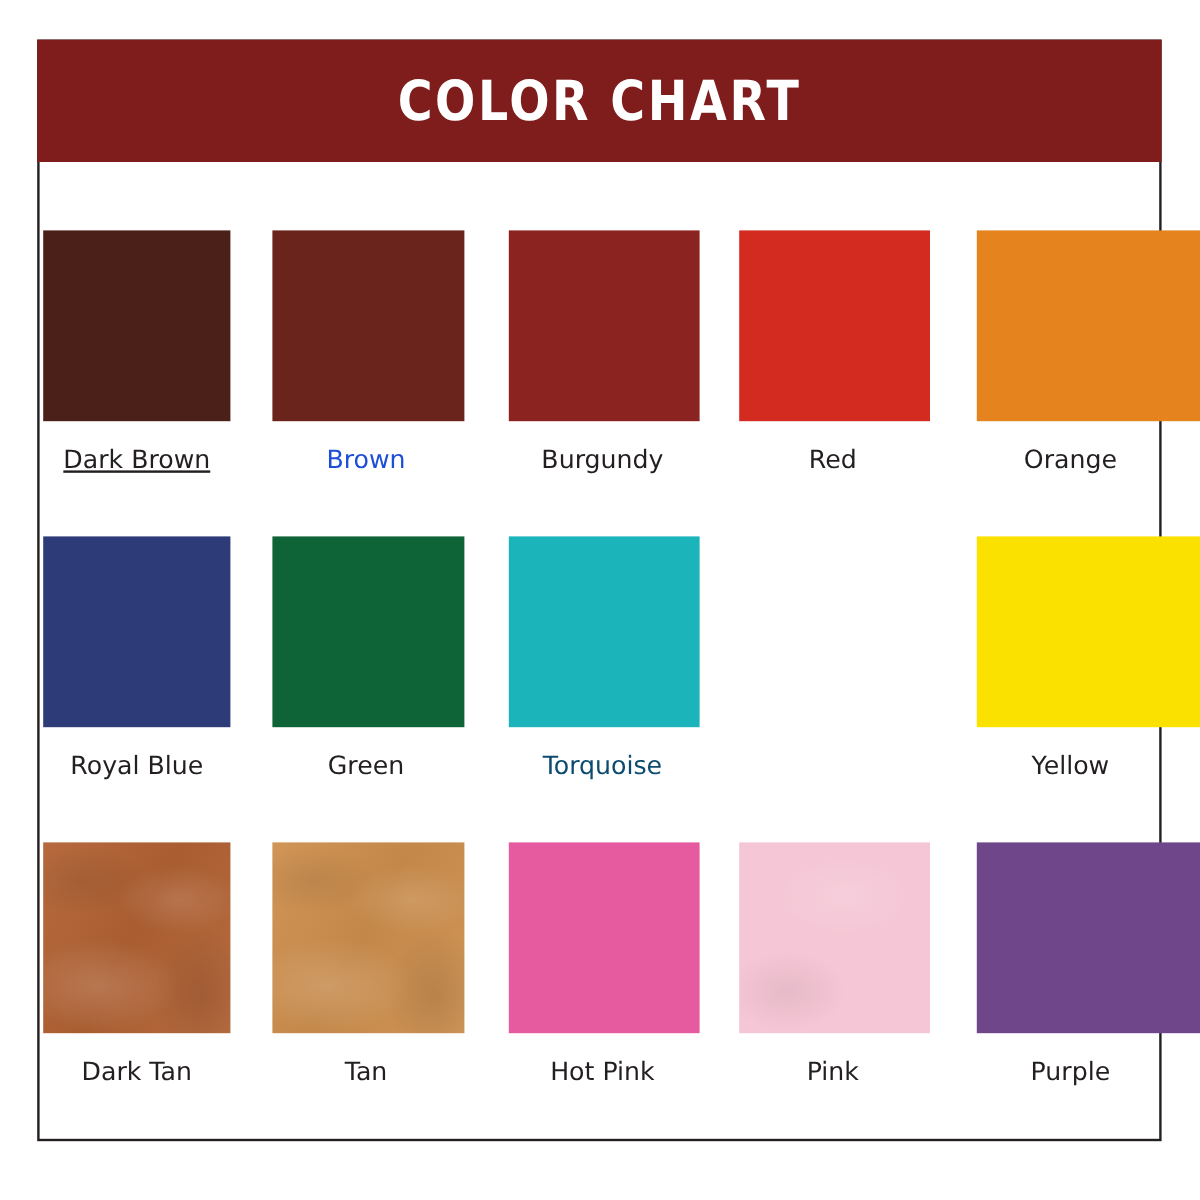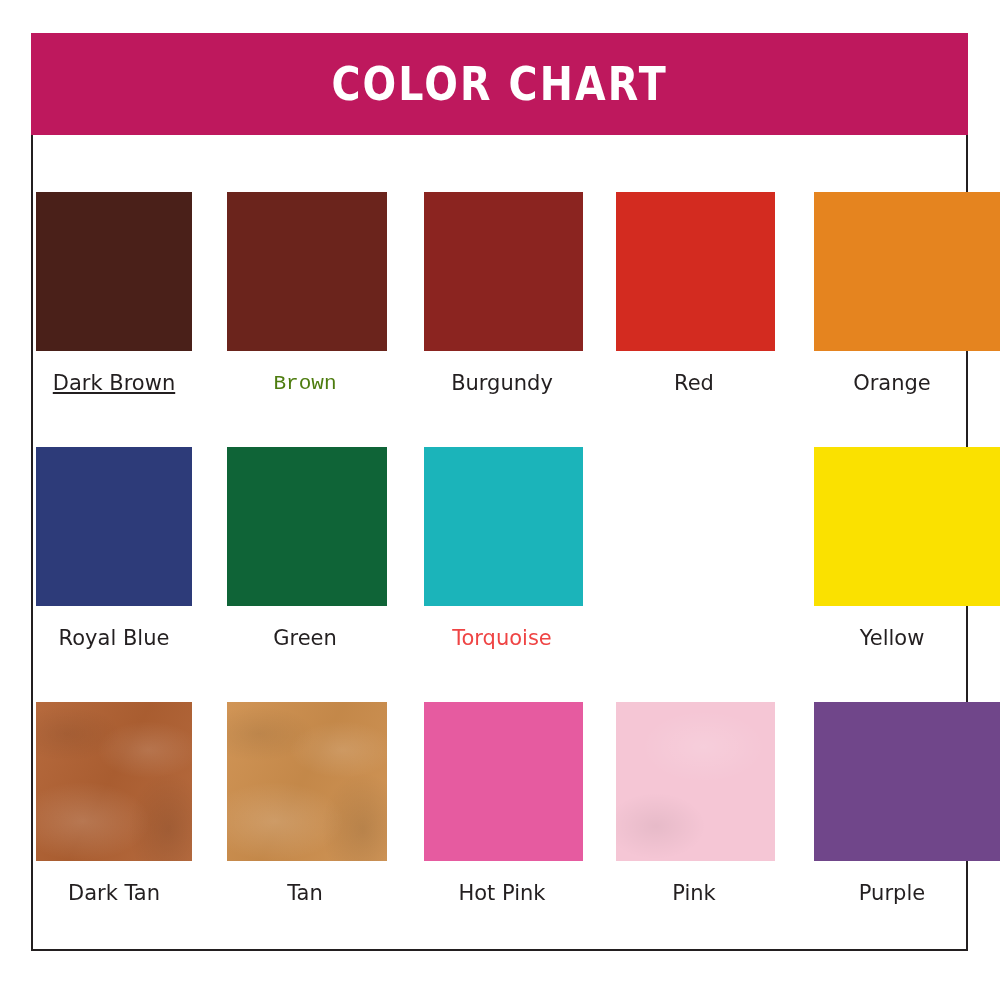--- a/index.html
+++ b/index.html
@@ -137,34 +137,34 @@
   }
   .cell.c4 .label { width: 156px; }
 </style>
 </head>
 <body>
 
 <div class="page">
 
   <div class="frame" style="border-color: rgb(35, 31, 32);"></div>
 
-  <div class="header-bar" style="background-color: #be185d;">
+  <div class="header-bar" style="background-color: #7f1d1d;">
     <div class="header-title" style="color: rgb(255, 255, 255);">COLOR CHART</div>
   </div>
 
   <div class="grid">
 
     <div class="row">
       <div class="cell c0">
         <div class="swatch" style="background-color: rgb(74, 32, 25);"></div>
         <div class="label" style="color: rgb(35, 31, 32); text-decoration: underline;">Dark Brown</div>
       </div>
       <div class="cell c1">
         <div class="swatch" style="background-color: rgb(107, 36, 28);"></div>
-        <div class="label" style="color: #4d7c0f; font-family: Liberation Mono, monospace;">Brown</div>
+        <div class="label" style="color: #1d4ed8;">Brown</div>
       </div>
       <div class="cell c3">
         <div class="swatch" style="background-color: rgb(211, 43, 32);"></div>
         <div class="label" style="color: rgb(35, 31, 32);">Red</div>
       </div>
       <div class="cell c2">
         <div class="swatch" style="background-color: rgb(139, 36, 32);"></div>
         <div class="label" style="color: rgb(35, 31, 32);">Burgundy</div>
       </div>
       <div class="cell c4">
@@ -177,21 +177,21 @@
       <div class="cell c0">
         <div class="swatch" style="background-color: rgb(45, 59, 121);"></div>
         <div class="label" style="color: rgb(35, 31, 32);">Royal Blue</div>
       </div>
       <div class="cell c1">
         <div class="swatch" style="background-color: rgb(15, 100, 55);"></div>
         <div class="label" style="color: rgb(35, 31, 32);">Green</div>
       </div>
       <div class="cell c2">
         <div class="swatch" style="background-color: rgb(27, 180, 186);"></div>
-        <div class="label" style="color: #ef4444;">Torquoise</div>
+        <div class="label" style="color: #0c4a6e;">Torquoise</div>
       </div>
       <div class="cell c4">
         <div class="swatch" style="background-color: rgb(250, 225, 0);"></div>
         <div class="label" style="color: rgb(35, 31, 32);">Yellow</div>
       </div>
     </div>
 
     <div class="row">
       <div class="cell c0">
         <div class="swatch textured" style="background-color: rgb(178, 98, 51);"></div>

